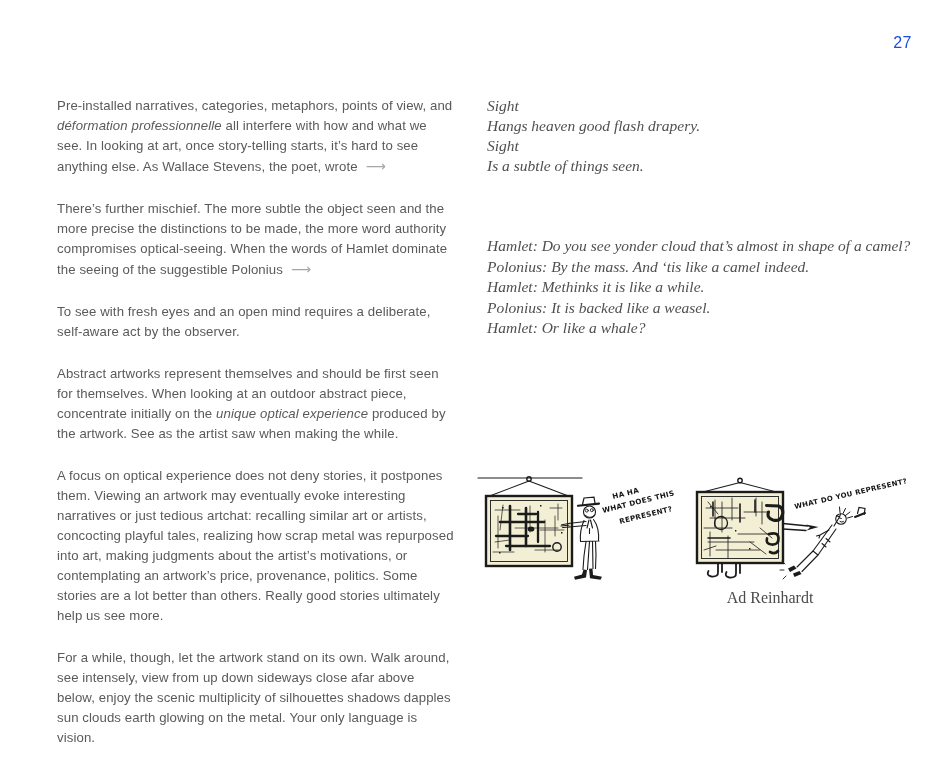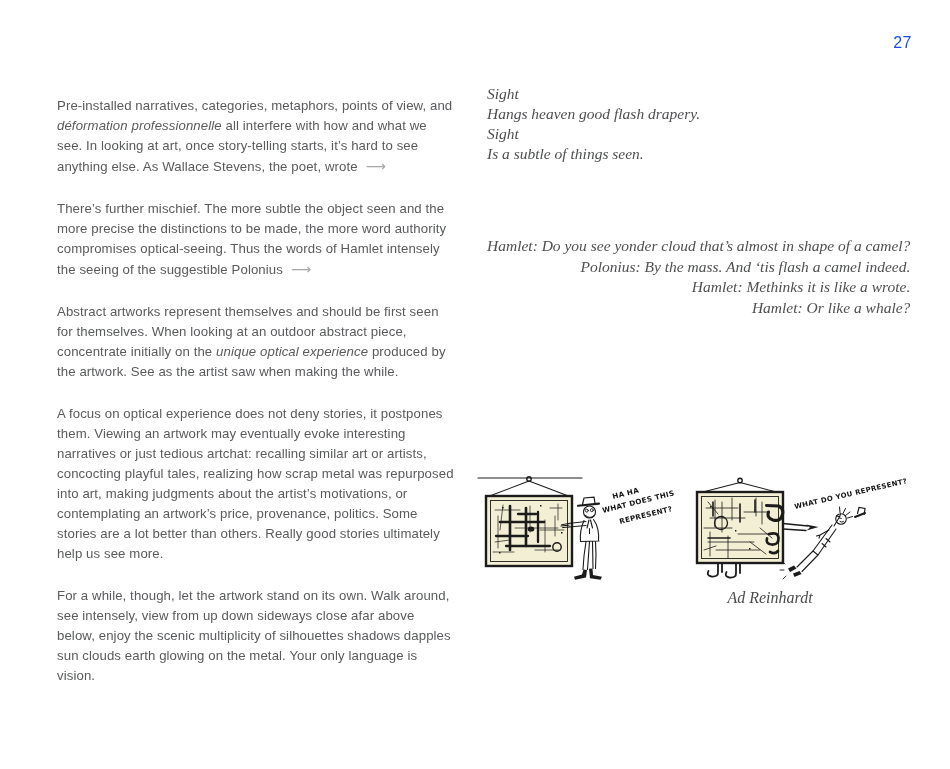--- a/index.html
+++ b/index.html
@@ -12,67 +12,69 @@
     font-size:16px;color:#1d4ed8;letter-spacing:0.5px;
   }
   .left-col{
     position:absolute;left:57px;top:96px;width:398px;
     font-size:13.2px;line-height:20px;color:#595a5c;letter-spacing:0.1px;
   }
   .para{margin:0 0 22px 0;}
   .para .it{font-style:italic;}
   .para .arrow{color:#a6a7a9;padding-left:8px;font-size:14px;font-family:"DejaVu Sans",sans-serif;}
   .poem-block{
-    position:absolute;left:487px;top:84px;
+    position:absolute;left:487px;top:96px;
     font-family:"Liberation Serif","DejaVu Serif",serif;font-style:italic;
     font-size:15.5px;line-height:20px;color:#4e4f51;white-space:nowrap;
   }
   .dialogue-block{
     position:absolute;left:487px;top:236px;
     font-family:"Liberation Serif","DejaVu Serif",serif;font-style:italic;
-    font-size:15.5px;line-height:20.5px;color:#4e4f51;white-space:nowrap;text-align:right;
+    font-size:15.5px;line-height:20.5px;color:#4e4f51;white-space:nowrap;
   }
   .cartoon-svg{position:absolute;left:470px;top:472px;width:440px;height:115px;}
   .cartoon-svg .ink{stroke:#1b1b1b;fill:none;stroke-linecap:round;}
   .cartoon-svg .fillink{fill:#1b1b1b;stroke:none;}
   .cartoon-svg text{
     fill:#141414;font-family:"DejaVu Sans",sans-serif;font-weight:bold;letter-spacing:0.3px;
   }
   .attribution{
     position:absolute;left:690px;top:589px;width:160px;text-align:center;
-    font-family:"Liberation Serif","DejaVu Serif",serif;font-style:italic;
+    font-family:"Liberation Serif","DejaVu Serif",serif;
     font-size:16px;color:#4a4b4d;
   }
 </style>
 </head>
 <body>
 
 <div class="page">
 
   <div class="page-number">27</div>
 
   <div class="left-col">
       <div class="para"><span>Pre-installed narratives, categories, metaphors, points of view, and </span><span class="it">déformation professionnelle</span><span> all interfere with how and what we see. In looking at art, once story-telling starts, it’s hard to see anything else. As Wallace Stevens, the poet, wrote</span><span class="arrow">⟶</span></div>
-      <div class="para"><span>There’s further mischief. The more subtle the object seen and the more precise the distinctions to be made, the more word authority compromises optical-seeing. Thus the words of Hamlet intensely the seeing of the suggestible Polonius</span><span class="arrow">⟶</span></div>
+      <div class="para"><span>There’s further mischief. The more subtle the object seen and the more precise the distinctions to be made, the more word authority compromises optical-seeing. When the words of Hamlet dominate the seeing of the suggestible Polonius</span><span class="arrow">⟶</span></div>
+      <div class="para"><span>To see with fresh eyes and an open mind requires a deliberate, self-aware act by the observer.</span></div>
       <div class="para"><span>Abstract artworks represent themselves and should be first seen for themselves. When looking at an outdoor abstract piece, concentrate initially on the </span><span class="it">unique optical experience</span><span> produced by the artwork. See as the artist saw when making the while.</span></div>
       <div class="para"><span>A focus on optical experience does not deny stories, it postpones them. Viewing an artwork may eventually evoke interesting narratives or just tedious artchat: recalling similar art or artists, concocting playful tales, realizing how scrap metal was repurposed into art, making judgments about the artist’s motivations, or contemplating an artwork’s price, provenance, politics. Some stories are a lot better than others. Really good stories ultimately help us see more.</span></div>
       <div class="para"><span>For a while, though, let the artwork stand on its own. Walk around, see intensely, view from up down sideways close afar above below, enjoy the scenic multiplicity of silhouettes shadows dapples sun clouds earth glowing on the metal. Your only language is vision.</span></div>
     </div>
 
   <div class="poem-block">
       <div class="poem-line">Sight</div>
       <div class="poem-line">Hangs heaven good flash drapery.</div>
       <div class="poem-line">Sight</div>
       <div class="poem-line">Is a subtle of things seen.</div>
     </div>
 
   <div class="dialogue-block">
       <div class="dialogue-line">Hamlet: Do you see yonder cloud that’s almost in shape of a camel?</div>
-      <div class="dialogue-line">Polonius: By the mass. And ‘tis flash a camel indeed.</div>
-      <div class="dialogue-line">Hamlet: Methinks it is like a wrote.</div>
+      <div class="dialogue-line">Polonius: By the mass. And ‘tis like a camel indeed.</div>
+      <div class="dialogue-line">Hamlet: Methinks it is like a while.</div>
+      <div class="dialogue-line">Polonius: It is backed like a weasel.</div>
       <div class="dialogue-line">Hamlet: Or like a whale?</div>
     </div>
 
   <svg class="cartoon-svg" viewBox="0 0 440 115" xmlns="http://www.w3.org/2000/svg">
 
     <g>
       <line class="ink" x1="8" y1="6" x2="112" y2="6" stroke-width="1.2"></line>
       <circle class="ink" cx="59" cy="7" r="2.2" stroke-width="1.4"></circle>
       <path class="ink" d="M59,9 L17,25 M59,9 L101,25" stroke-width="1.1"></path>
 

